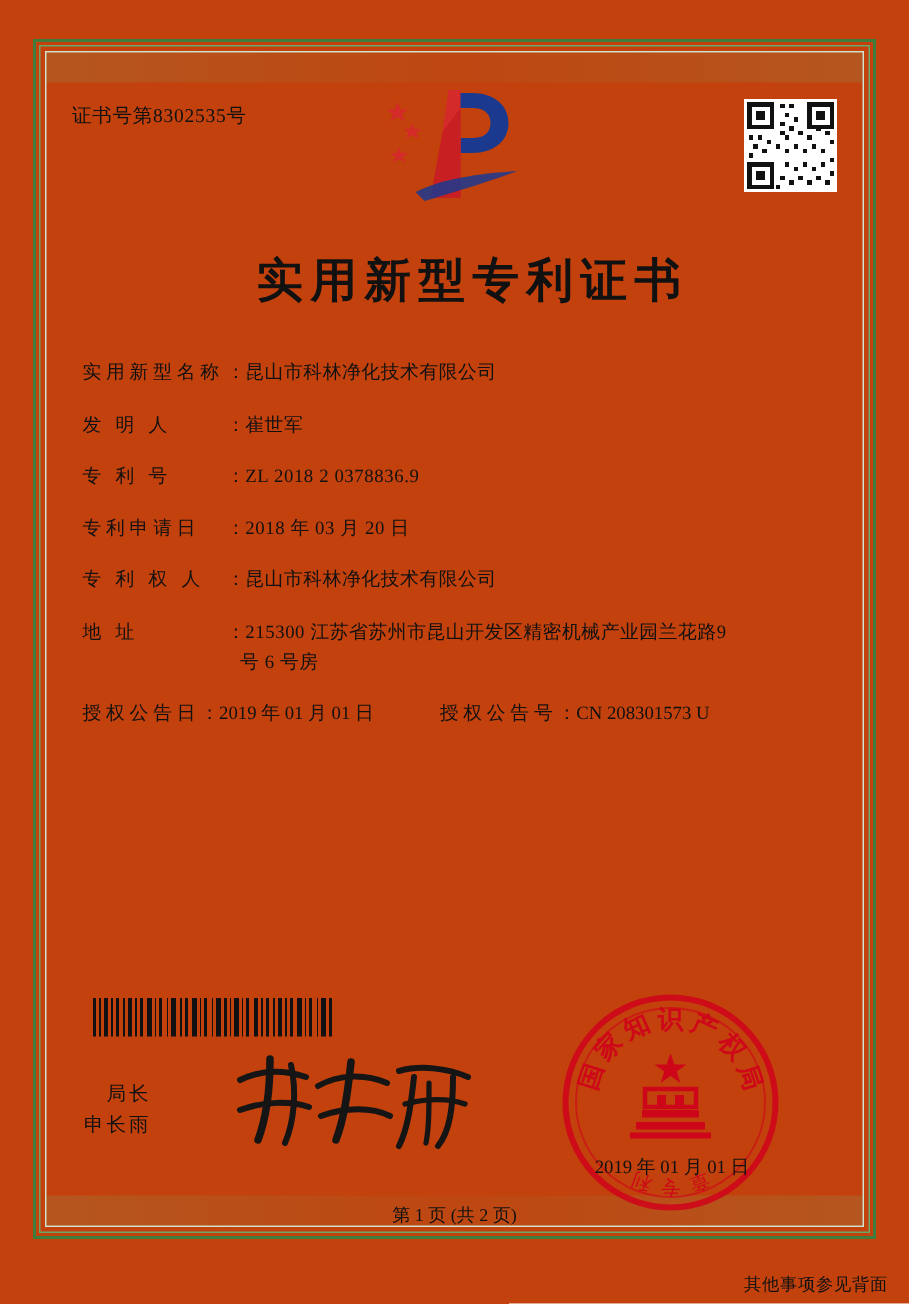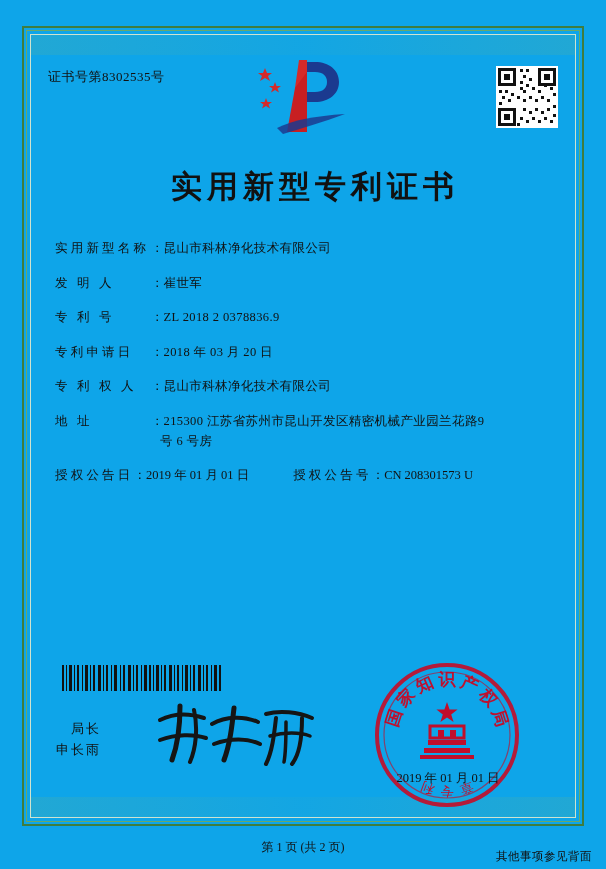--- a/index.html
+++ b/index.html
@@ -14,21 +14,21 @@
     color: #1a1a1a;
     position: relative;
     overflow: hidden;
   }
 
   .page {
     position: absolute;
     left: 0; top: 0;
     width: 606px;
     height: 869px;
-    background: #0ea5e9;
+    background: #c2410c;
   }
 
   
   .frame-outer {
     position: absolute;
     left: 22px; top: 26px;
     width: 562px; height: 800px;
     border: 2px solid #3f7d3f;
     box-sizing: border-box;
   }
@@ -190,21 +190,21 @@
     position: absolute;
     left: 378px; top: 770px;
     width: 140px;
     text-align: center;
     font-size: 12.5px;
     color: #111;
   }
 
   .page-num {
     position: absolute;
-    left: 0; top: 839px;
+    left: 0; top: 802px;
     width: 606px;
     text-align: center;
     font-size: 12px;
     color: #111;
   }
 
   .footnote {
     position: absolute;
     left: 0; top: 849px;
     width: 592px;

